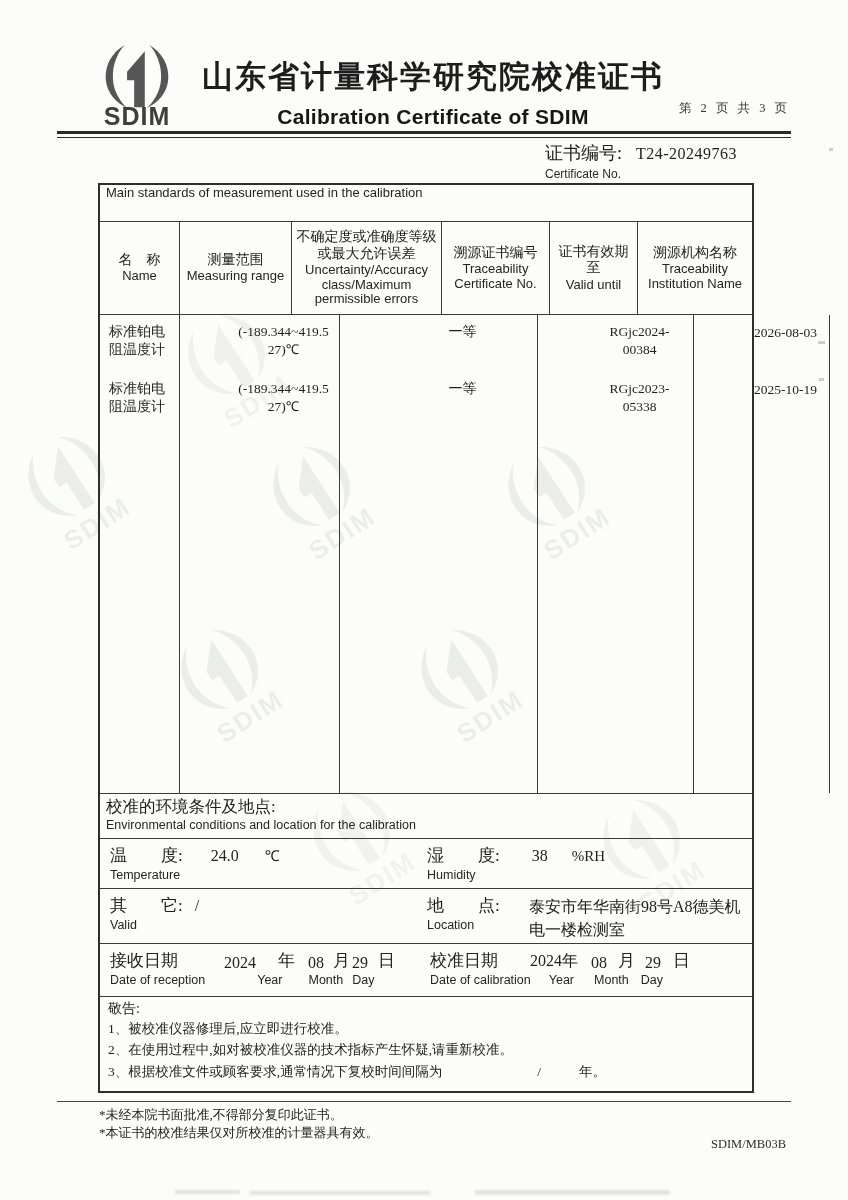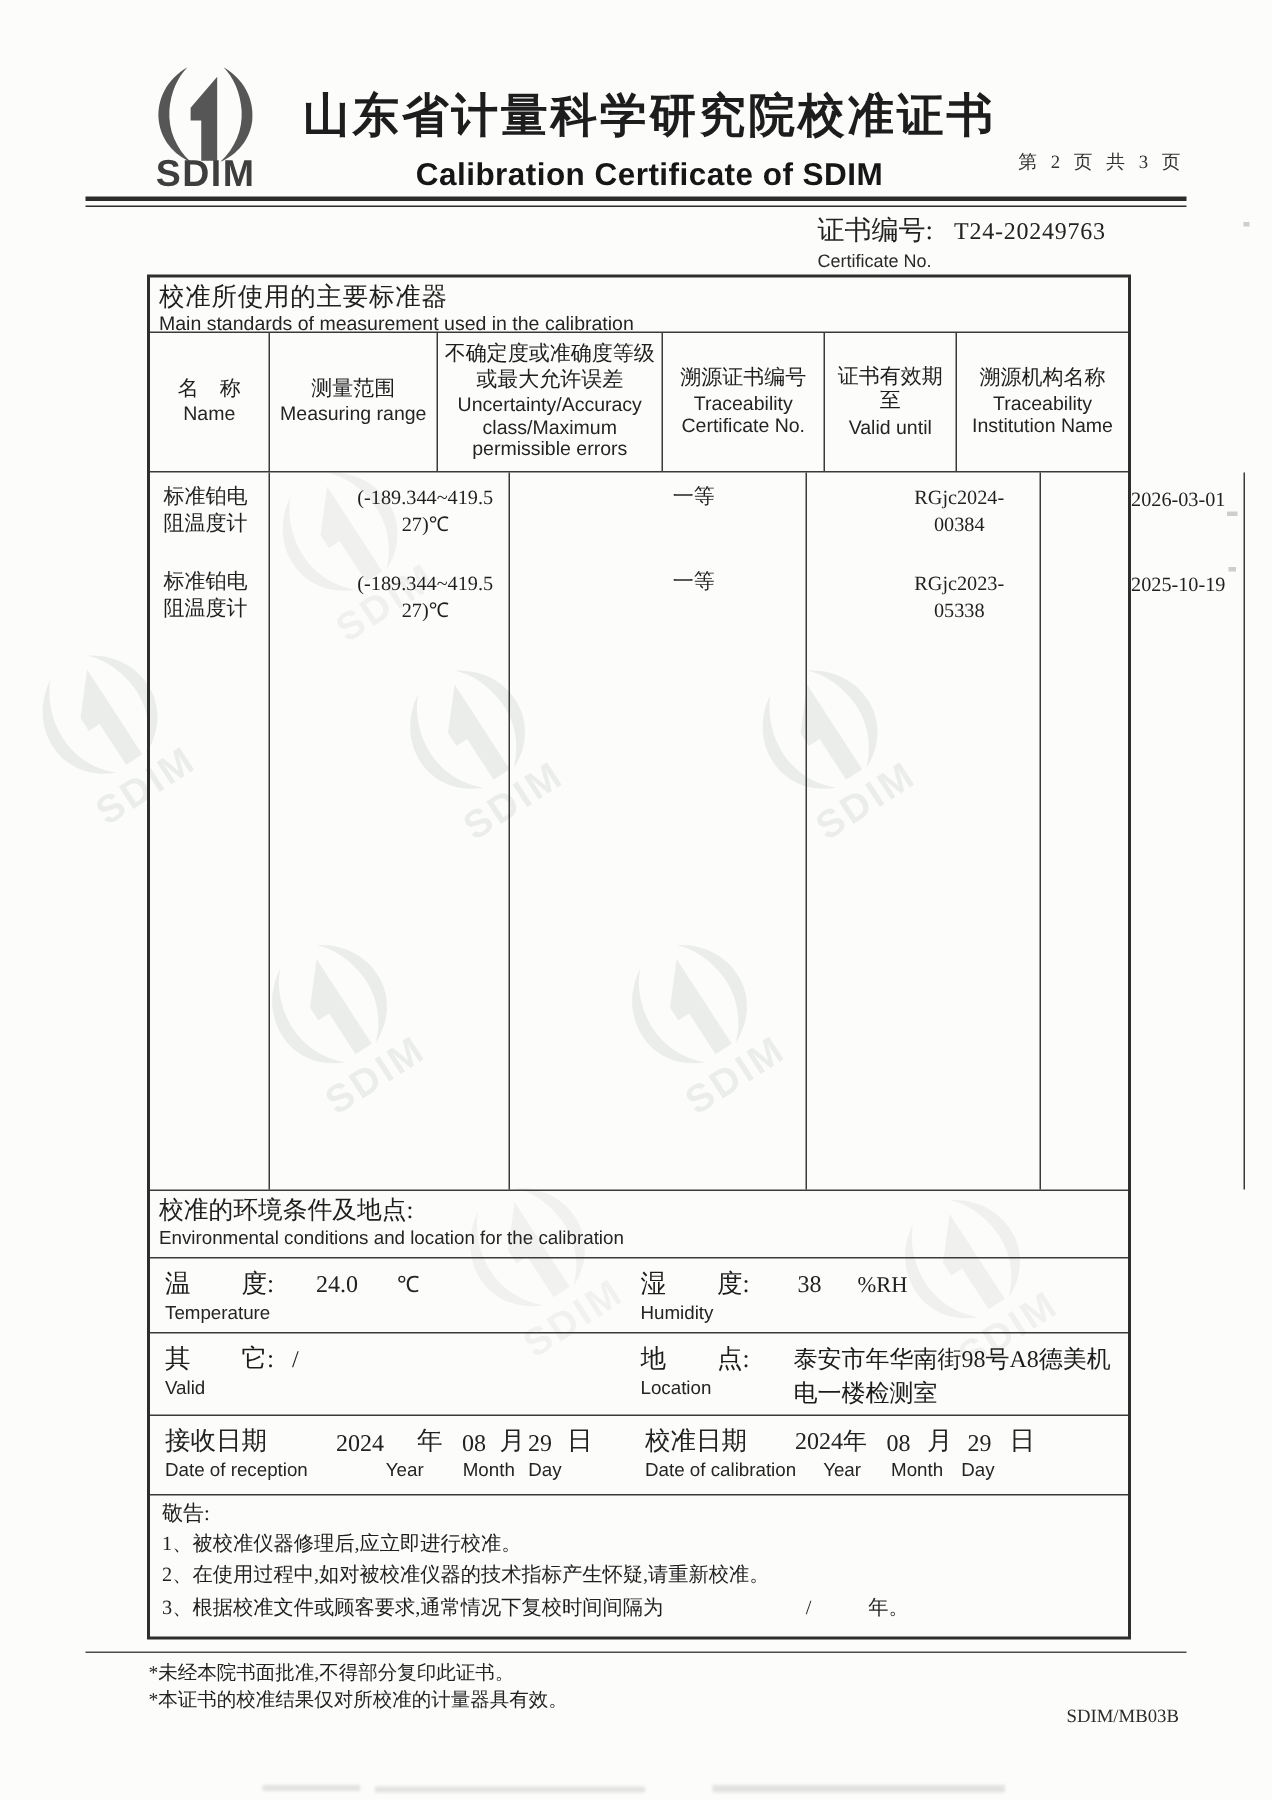--- a/index.html
+++ b/index.html
@@ -171,21 +171,20 @@
   <div class="certno">
     <div class="certno-row1">
       <span>证书编号:</span><span class="certno-val">T24-20249763</span>
     </div>
     <div class="certno-en">Certificate No.</div>
   </div>
 
   <div class="doc">
 
     <div class="secA">
-      <div class="secA-cn">校准所使用的主要标准器</div>
       <div class="secA-en">Main standards of measurement used in the calibration</div>
     </div>
 
     <div class="std-head">
       <div class="c">
         <div class="h-cn">名　称</div>
         <div class="h-en">Name</div>
       </div>
       <div class="c">
         <div class="h-cn">测量范围</div>
@@ -220,21 +219,21 @@
       </div>
       <div class="c c-class">
         <div class="entry">一等</div>
         <div class="entry">一等</div>
       </div>
       <div class="c c-cert">
         <div class="entry">RGjc2024-00384</div>
         <div class="entry">RGjc2023-05338</div>
       </div>
       <div class="c c-valid">
-        <div class="entry">2026-03-01</div>
+        <div class="entry">2026-08-03</div>
         <div class="entry">2025-10-19</div>
       </div>
       <div class="c c-inst">
         <div class="entry">中国计量科学研究院</div>
         <div class="entry">中国计量科学研究院</div>
       </div>
     </div>
 
     <div class="secE">
       <div class="secE-cn">校准的环境条件及地点:</div>

